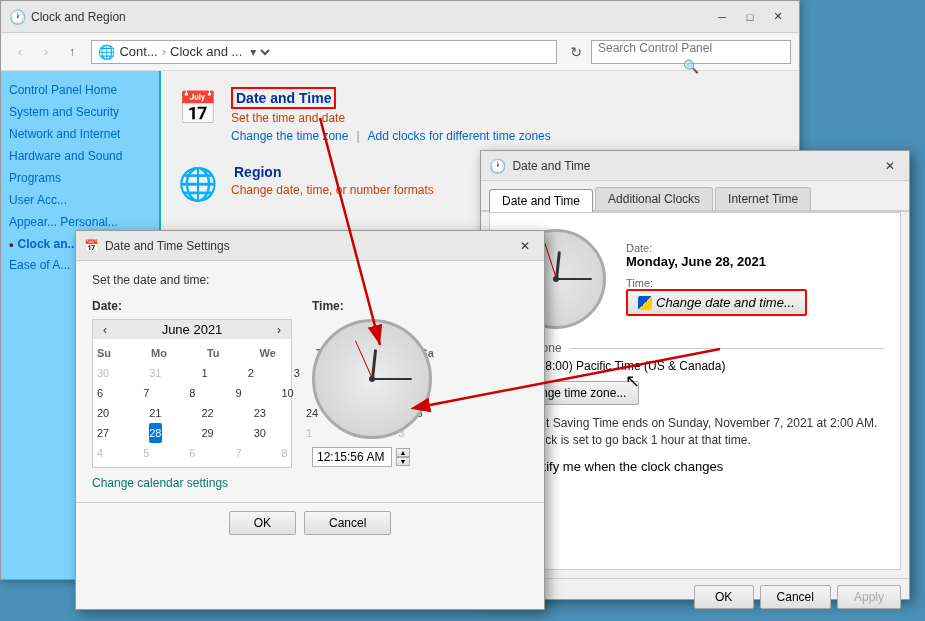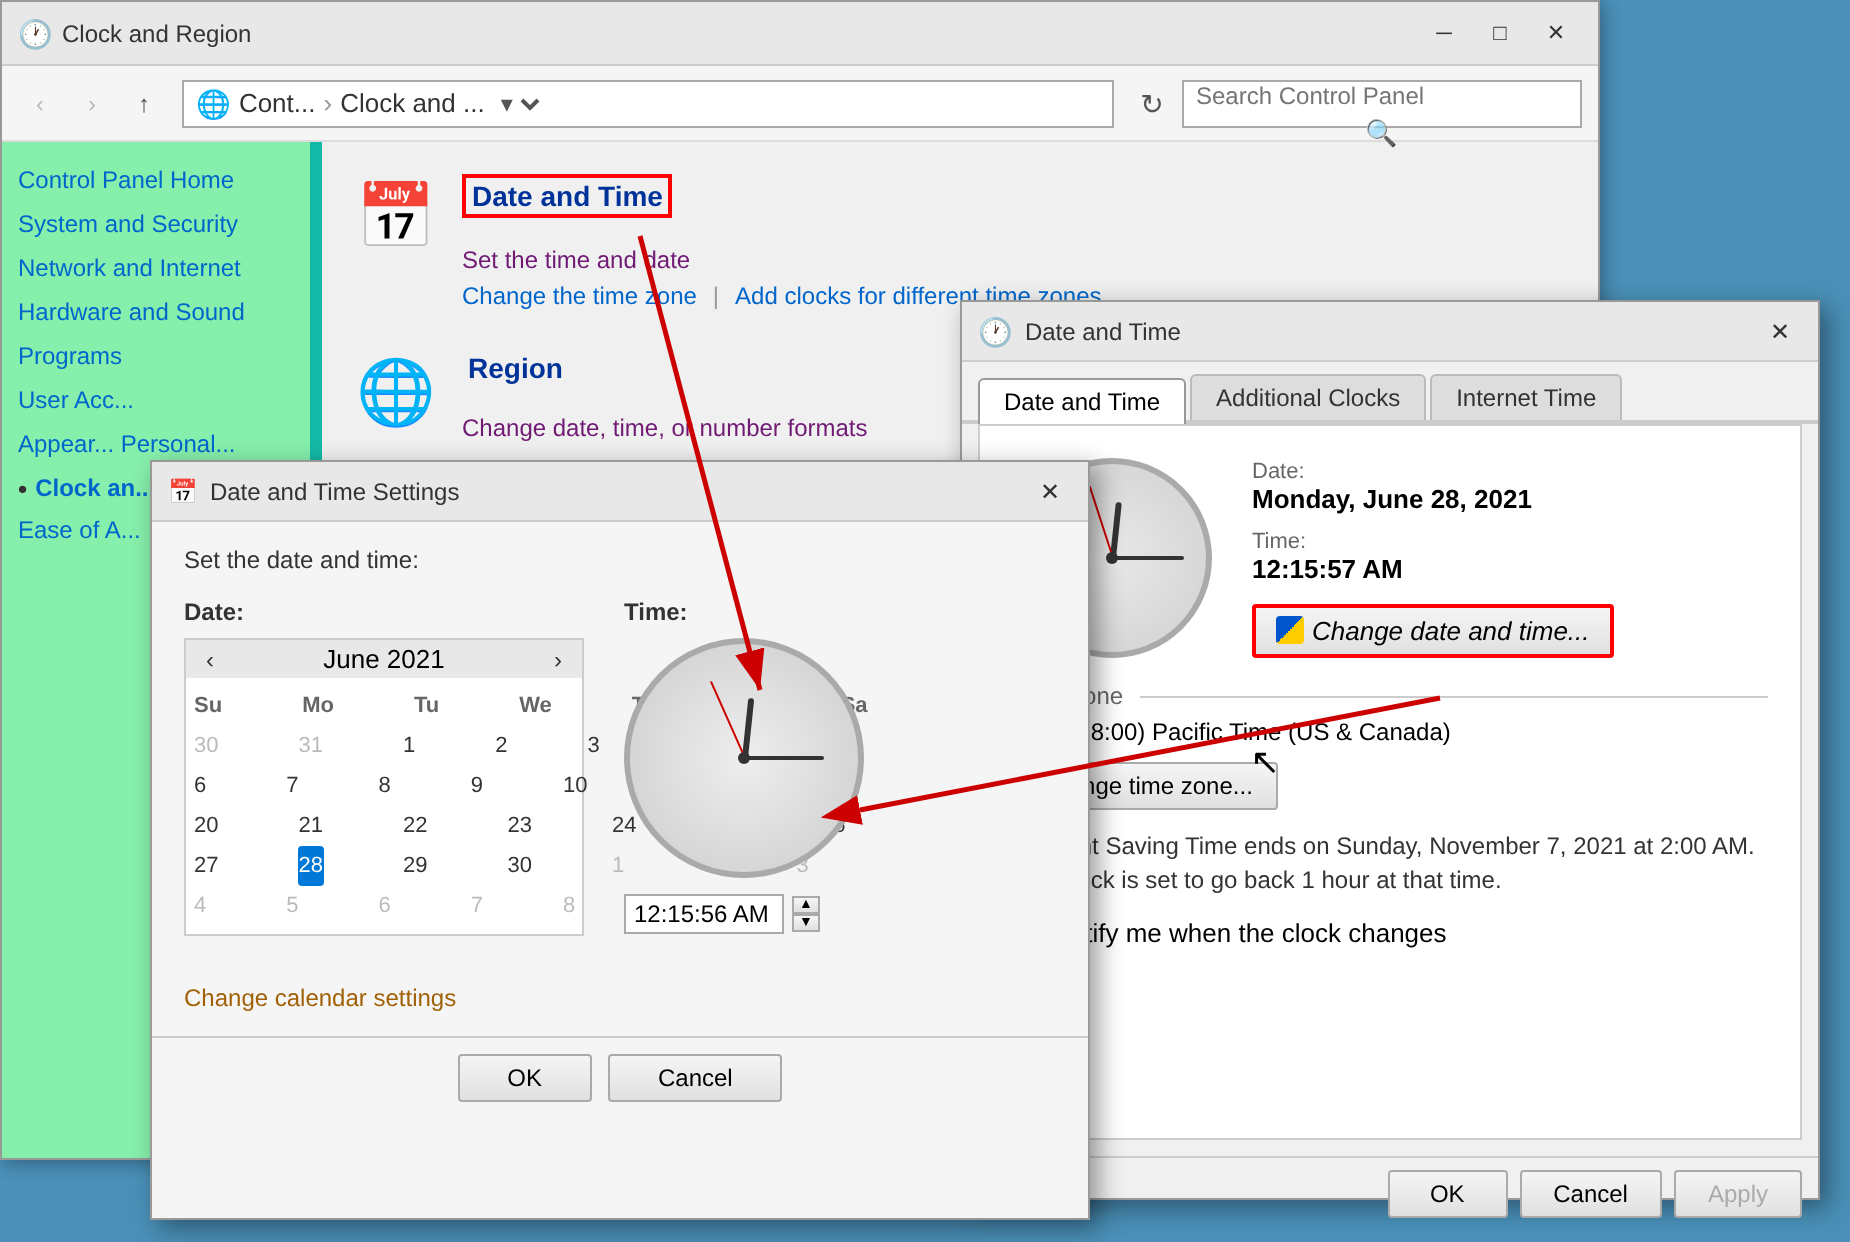--- a/index.html
+++ b/index.html
@@ -142,22 +142,22 @@
 
     
     .content-area {
       display: flex;
       height: calc(100% - 70px);
     }
 
     
     .sidebar {
       width: 160px;
-      background: #86efac;
-      border-right: 6px solid #14b8a6;
+      background: #7dd3fc;
+      border-right: 2px solid #14b8a6;
       padding: 12px 8px;
     }
 
     .sidebar-link {
       color: #0066cc;
       text-decoration: none;
       font-size: 12px;
       display: block;
       margin-bottom: 8px;
       cursor: pointer;
@@ -201,23 +201,23 @@
       color: #003399;
       font-size: 14px;
       font-weight: bold;
       cursor: pointer;
       border: 2px solid red;
       display: inline-block;
       padding: 1px 3px;
     }
 
     .category-subtitle {
-      color: #701a75;
-      font-size: 12px;
-      margin-top: 14px;
+      color: #c2410c;
+      font-size: 12px;
+      margin-top: 2px;
     }
 
     .category-links {
       display: flex;
       gap: 8px;
       margin-top: 4px;
     }
 
     .category-link {
       color: #0066cc;
@@ -610,25 +610,25 @@
     .spinner-btn {
       width: 14px; height: 9px;
       background: linear-gradient(to bottom, #f5f5f5, #e0e0e0);
       border: 1px solid #aaa;
       cursor: pointer;
       display: flex; align-items: center; justify-content: center;
       font-size: 7px;
     }
 
     .cal-settings-link {
-      color: #a16207;
+      color: #0f766e;
       font-size: 12px;
       text-decoration: none;
       cursor: pointer;
-      margin-top: 24px;
+      margin-top: 8px;
       display: block;
     }
 
     .dt-settings-footer {
       display: flex;
       justify-content: center;
       gap: 8px;
       padding: 8px;
       border-top: 1px solid #ccc;
     }
@@ -757,21 +757,20 @@
 
         <div class="clock-hand hour-hand" style="transform: rotate(6deg);"></div>
         <div class="clock-hand minute-hand" style="transform: rotate(90deg);"></div>
         <div class="clock-hand second-hand" style="transform: rotate(342deg);"></div>
       </div>
 
       <div class="date-info">
         <div class="date-label">Date:</div>
         <div class="date-value">Monday, June 28, 2021</div>
         <div class="time-label">Time:</div>
-        <div class="time-value">12:15:57 AM</div>
         <button class="change-datetime-btn">
           <span class="shield-icon"></span>
           <span>Change date and time...</span>
         </button>
       </div>
     </div>
 
     <div class="timezone-section">
       <div class="timezone-label-row">
         <span class="timezone-text">Time zone</span>

